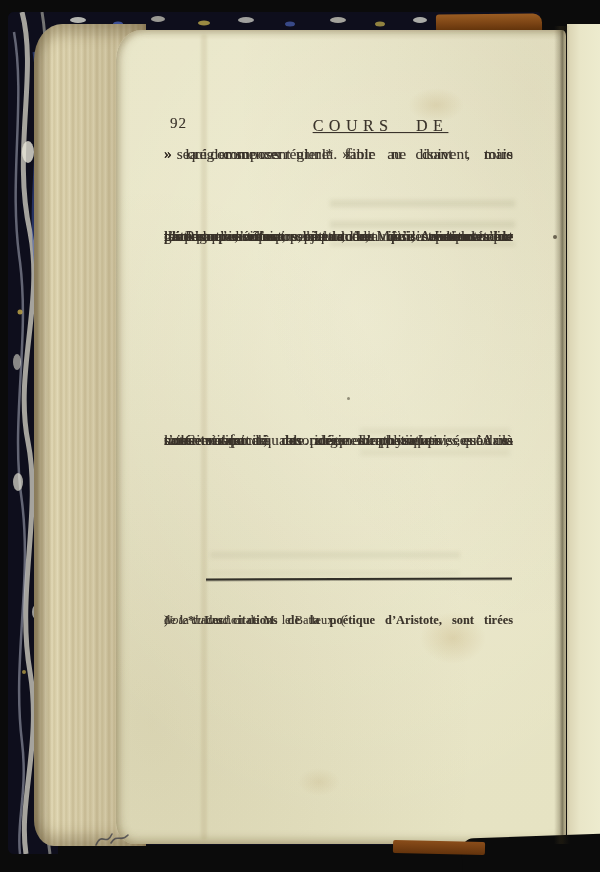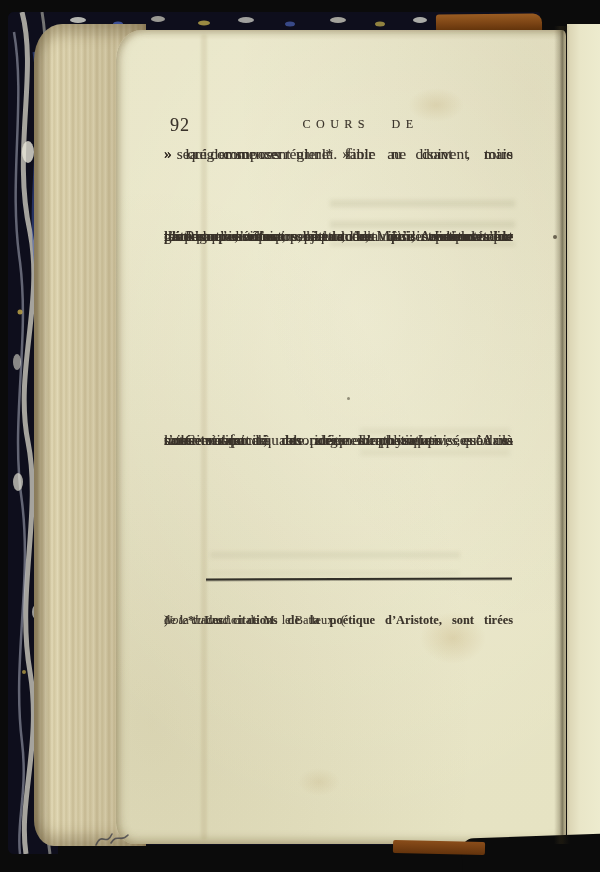--- a/index.html
+++ b/index.html
@@ -53,23 +53,23 @@
      background:repeating-linear-gradient(180deg, rgba(125,122,82,.10) 0 6px, rgba(0,0,0,0) 6px 20px);}
   .ghost.g3{left:360px;top:428px;width:150px;height:40px;
      background:repeating-linear-gradient(180deg, rgba(125,122,82,.08) 0 7px, rgba(0,0,0,0) 7px 21px);}
   .pencil{left:92px;top:828px;width:44px;height:22px;}
 
   
   .text-col{left:164px;top:112px;width:349px;height:580px;color:#3a332b;
      font-size:15px;letter-spacing:.1px;word-spacing:1px;
      text-shadow:.3px .3px .5px rgba(58,48,35,.35);}
   .text-col .blk{left:0;width:349px;position:absolute;}
-  .page-num{left:6px;top:3px;font-size:18px;letter-spacing:1px;position:absolute;}
-  .running-head{top:5px;left:50%;transform:translateX(-50%);margin-left:22px;position:absolute;
-     font-size:12px;letter-spacing:5.5px;word-spacing:13px;white-space:nowrap;}
+  .page-num{left:6px;top:3px;font-size:15px;letter-spacing:1px;position:absolute;}
+  .running-head{top:5px;left:50%;transform:translateX(-50%);margin-left:42px;position:absolute;
+     font-size:16px;letter-spacing:5.5px;word-spacing:13px;white-space:nowrap;text-decoration:underline;}
   .quote{top:30px;line-height:23px;font-size:15.3px;}
   .para1{top:114px;line-height:20.3px;}
   .para2{top:318px;line-height:20.2px;}
   .line{position:relative;width:100%;white-space:nowrap;}
   .j{text-align:justify;text-align-last:justify;white-space:normal;}
   .ind{padding-left:21px;}
   .rule{top:466px;left:42px;width:306px;height:2px;background:#322f28;
      box-shadow:0 1px 0 rgba(50,47,40,.35);transform:rotate(-0.15deg);}
   .footnote{top:498px;left:17px;width:336px;font-size:12.2px;line-height:21.5px;color:#3d362d;}
   .footnote .find{padding-left:24px;font-weight:bold;}

